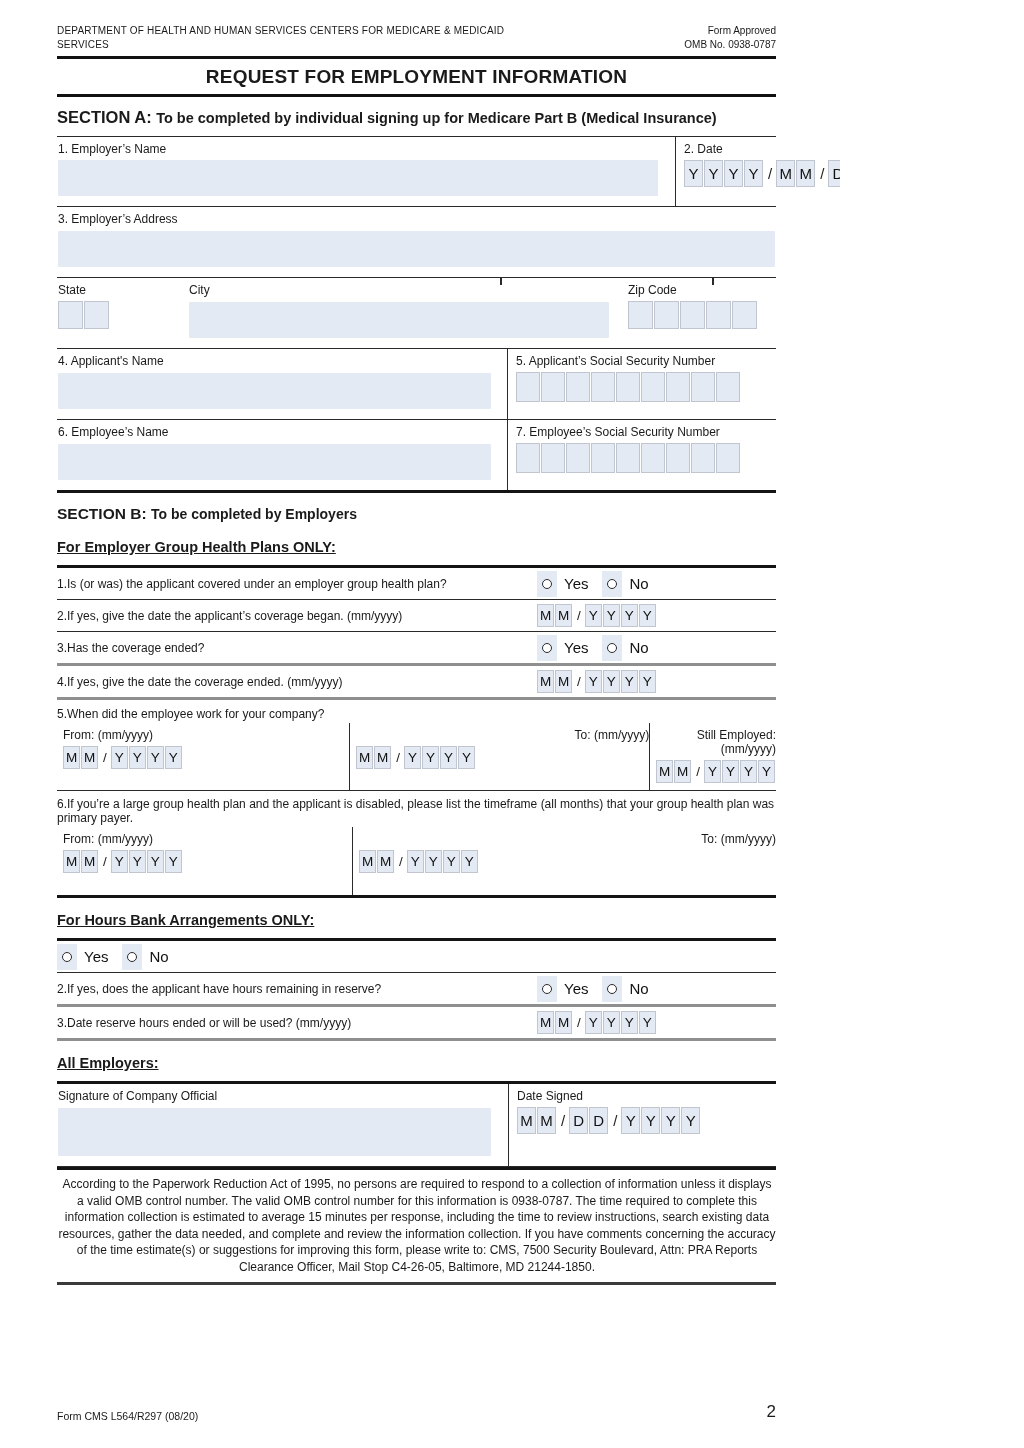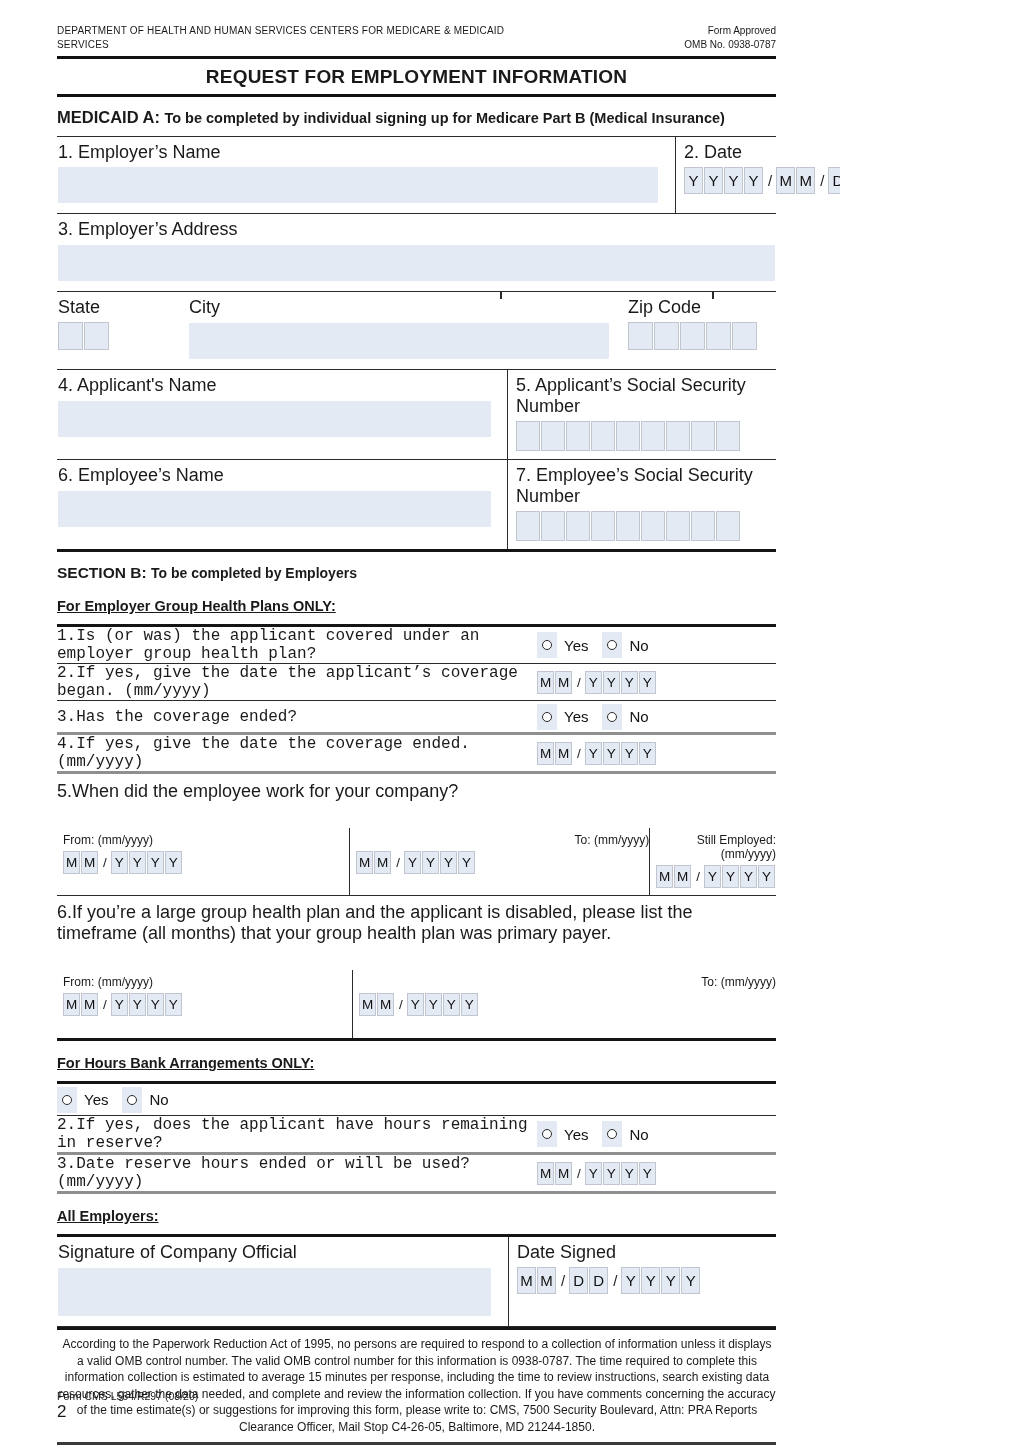--- a/index.html
+++ b/index.html
@@ -20,21 +20,21 @@
   .rule.g3 { border-top:3px solid #8f8f8f; }
 
   .title { text-align:center; font-size:19px; font-weight:bold; letter-spacing:0.2px; padding:7px 0 6px; }
 
   .secHead { padding:11px 0 9px; font-weight:bold; }
   .secHead .big { font-size:16.5px; }
   .secHead .rest { font-size:14.5px; }
 
   .groupHead { font-size:14.5px; font-weight:bold; padding:14px 0 10px;text-decoration:underline; }
 
-  label, .lbl { font-size:18px; color:#1a1a1a; display:block; }
+  label, .lbl { font-size:12px; color:#1a1a1a; display:block; }
 
   .field { background:#e4eaf4; border-radius:1px; }
 
   
   .rowA { display:flex; }
   .colL { padding:5px 18px 10px 1px; }
   .colR { border-left:1.5px solid #2a2a2a; padding:5px 0 8px 8px; flex:1; }
 
   
   .cells { display:flex; align-items:center; margin-top:4px; }
@@ -45,38 +45,38 @@
   .cells.sz-lg .cell { width:19px; height:27px; font-size:15px; }
   .cells.sz-lg .slash { font-size:15px; }
   .cells.sz-md .cell { width:17px; height:23px; font-size:13.5px; }
   .cells.sz-md .slash { font-size:13.5px; }
   .cells.ssn .cell { width:24px; height:30px; }
   .cells.box5 .cell { width:25px; height:28px; }
   .cells.box2 .cell { width:25px; height:28px; }
 
   
   .qrow { display:flex; align-items:center; min-height:31px; }
-  .qrow .q { width:480px; font-size:16px;font-family:Liberation Mono, monospace; }
+  .qrow .q { width:480px; font-size:12px; }
   .qrow .ans { display:flex; align-items:center; }
   .qrow .cells { margin-top:0; }
 
   .radio { display:inline-flex; align-items:center; margin-right:14px; cursor:pointer; }
   .rbox { width:20px; height:26px; background:#e4eaf4; display:inline-flex; align-items:center; justify-content:center; }
   .ring { width:10px; height:10px; border:1.6px solid #2b2b2b; border-radius:50%; background:#fff; }
   .rlabel { font-size:15px; margin-left:7px; color:#111; }
 
   .subcols { display:flex; }
-  .subcol { padding:5px 0 7px 6px;margin-top:24px; }
+  .subcol { padding:5px 0 7px 6px; }
   .subcol + .subcol { border-left:1.5px solid #2a2a2a;text-align:right; }
   .subcol .lbl { font-size:12px; }
 
   .para { font-size:12px; line-height:1.38; padding:6px 0 7px 1px; text-align:center; }
 
   .footer { position:absolute; left:57px; right:64px; bottom:26px;
-            display:flex; justify-content:space-between; align-items:flex-start;flex-direction:column; }
+            display:flex; justify-content:space-between; align-items:flex-end; }
   .formnum { font-size:10.5px; }
   .pagenum { font-size:17px; }
 
   .stubwrap { position:relative; height:0; }
   .stub { position:absolute; top:0; width:1.5px; height:7px; background:#2a2a2a; }
 </style>
 </head>
 <body>
 
 <div class="page">
@@ -87,21 +87,21 @@
       <div>Form Approved</div>
       <div>OMB No. 0938-0787</div>
     </div>
   </div>
 
   <div class="rule k4" style="margin-top:5px"></div>
   <div class="title">REQUEST FOR EMPLOYMENT INFORMATION</div>
   <div class="rule k4"></div>
 
   <div class="secHead">
-    <span class="big">MEDICAID A:</span>
+    <span class="big">SECTION A:</span>
     <span class="rest">To be completed by individual signing up for Medicare Part B (Medical Insurance)</span>
   </div>
   <div class="rule k1"></div>
 
   <div class="rowA">
     <div class="colL" style="width:618px">
       <label>1. Employer’s Name</label>
       <div class="field" style="width:600px;height:36px;margin-top:4px"></div>
     </div>
     <div class="colR">

